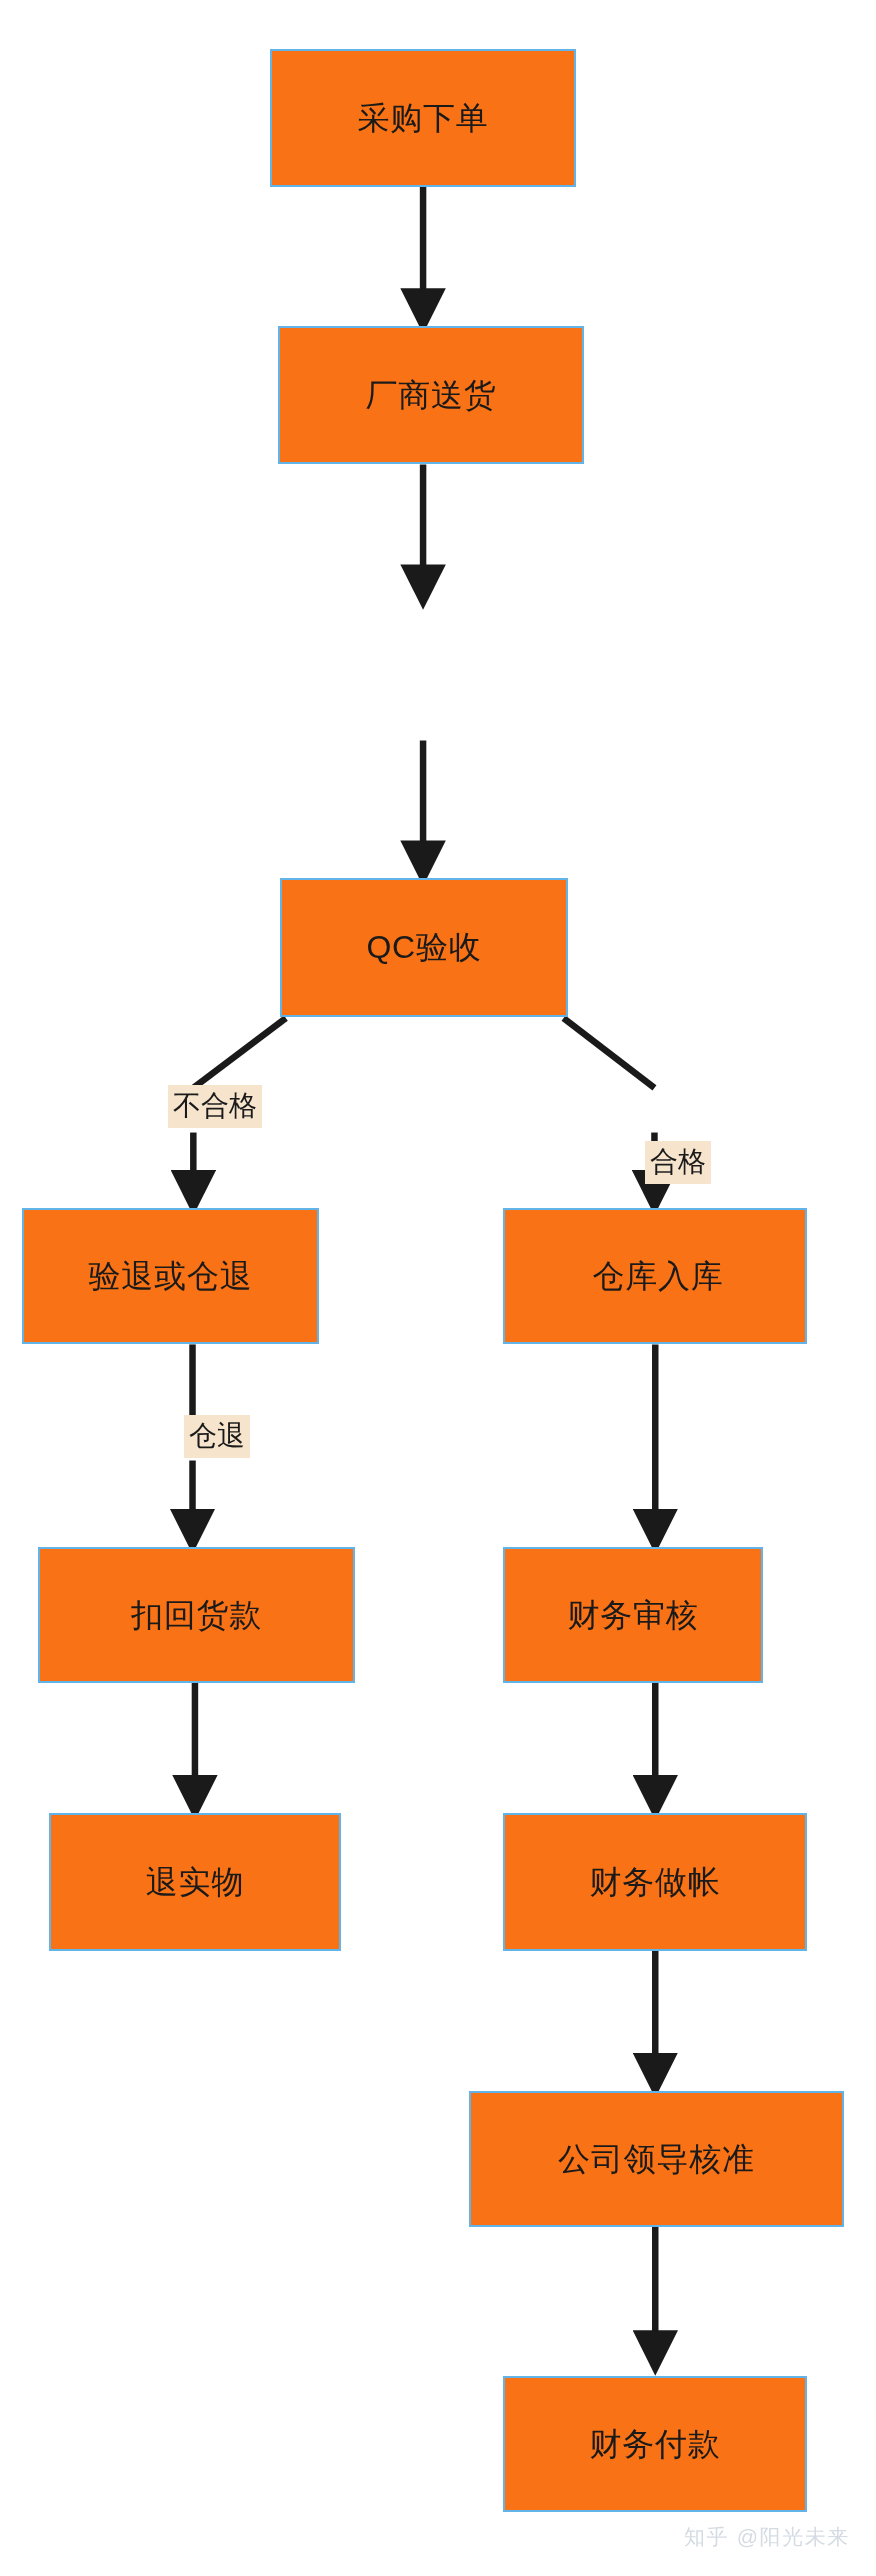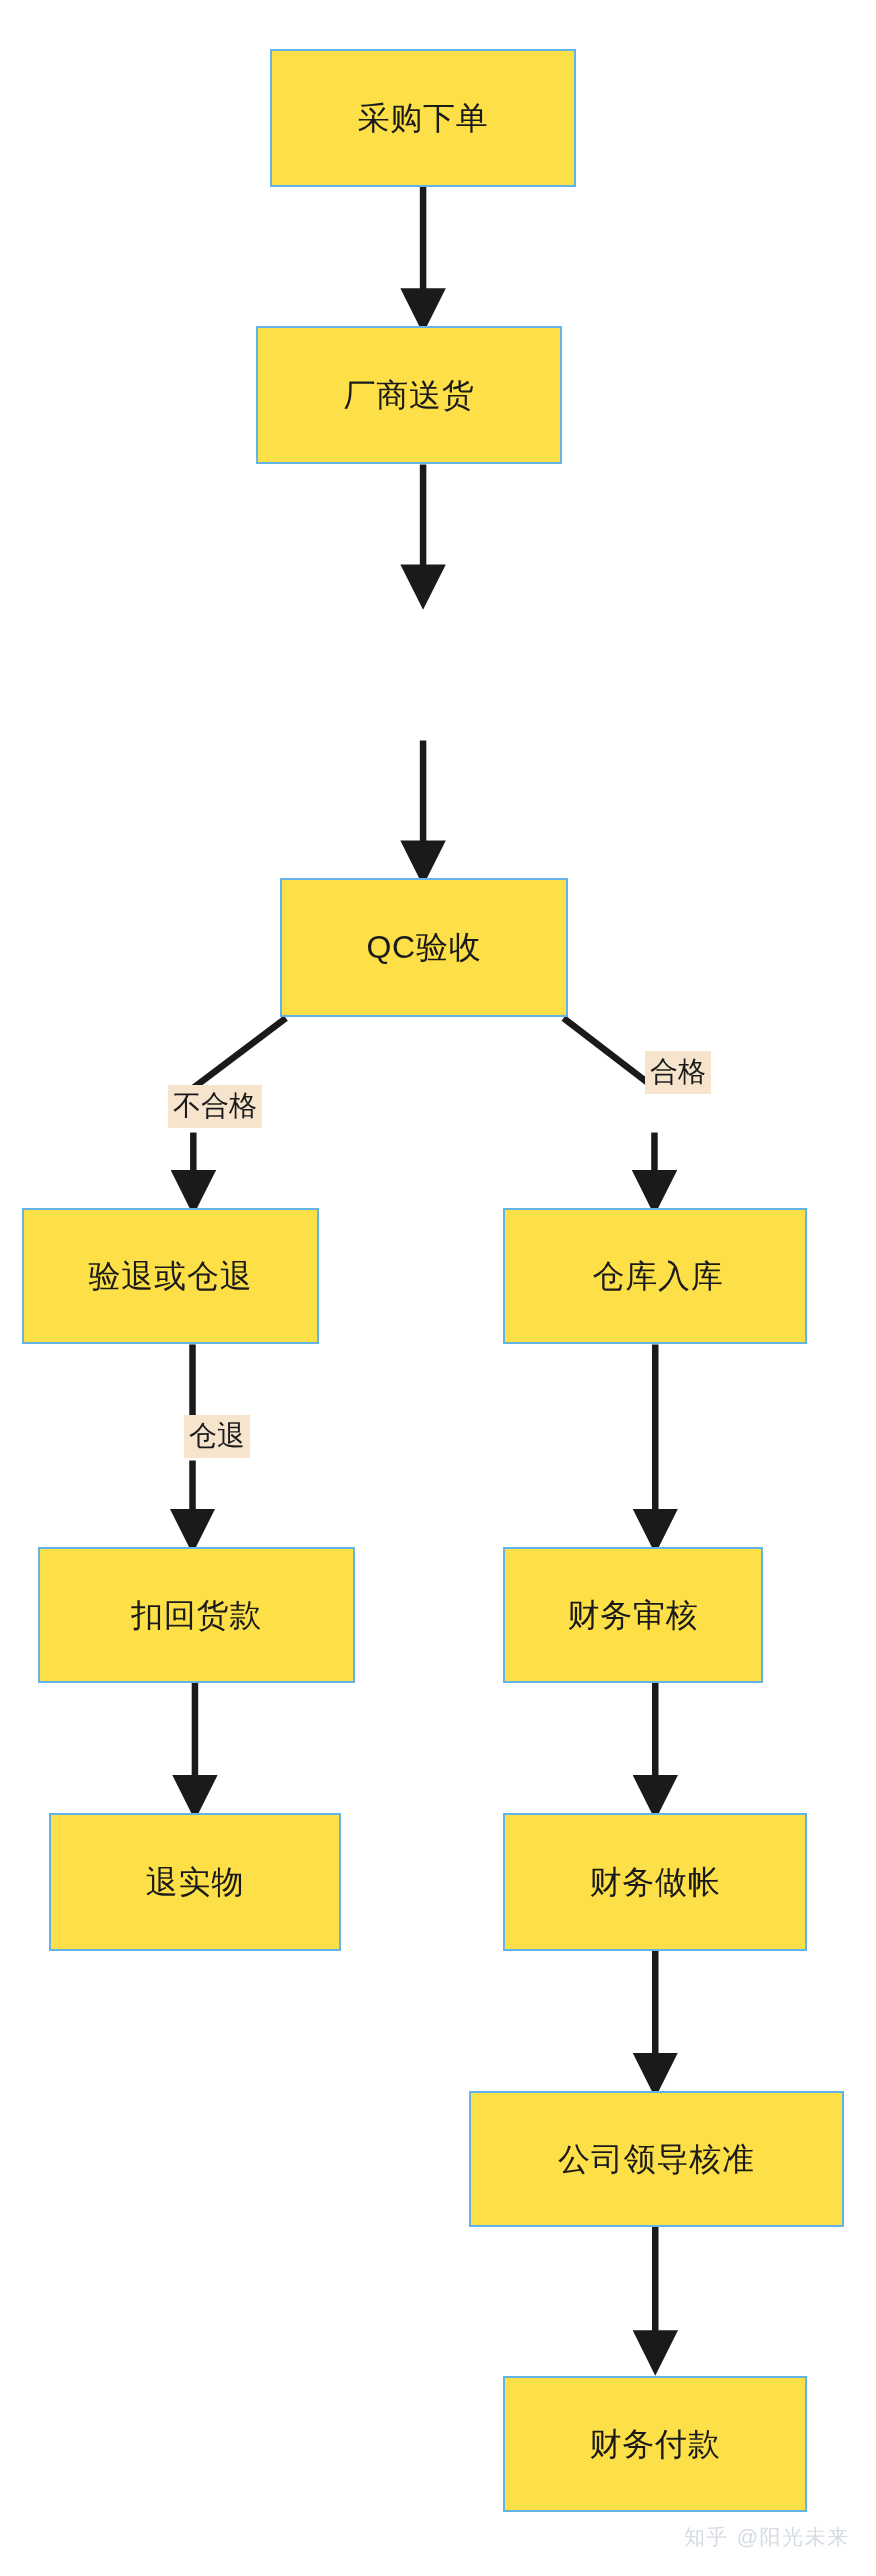--- a/index.html
+++ b/index.html
@@ -21,21 +21,21 @@
     position: absolute;
     left: 0;
     top: 0;
     width: 877px;
     height: 2576px;
     pointer-events: none;
   }
   .node {
     position: absolute;
     box-sizing: border-box;
-    background: #fde047;
+    background: #f97316;
     border: 2.4px solid #62b3e8;
     display: flex;
     align-items: center;
     justify-content: center;
     z-index: 2;
   }
   .node .node-label {
     font-size: 32px;
     color: #1a1a1a;
     letter-spacing: 0.8px;
@@ -102,21 +102,21 @@
       <line x1="807" y1="2403" x2="807" y2="2565" marker-end="url(#arrowhead)"></line>
 
       <line x1="807" y1="2743" x2="807" y2="2907" marker-end="url(#arrowhead)"></line>
     </g>
   </svg>
 
   <div class="node" style="left:270px; top:49px; width:306px; height:138px;">
     <span class="node-label">采购下单</span>
   </div>
 
-  <div class="node" style="left:256px; top:326px; width:306px; height:138px;">
+  <div class="node" style="left:278px; top:326px; width:306px; height:138px;">
     <span class="node-label">厂商送货</span>
   </div>
 
 
   <div class="node" style="left:280px; top:878px; width:288px; height:139px;">
     <span class="node-label">QC验收</span>
   </div>
 
   <div class="node" style="left:22px; top:1208px; width:297px; height:136px;">
     <span class="node-label">验退或仓退</span>
@@ -145,20 +145,20 @@
   <div class="node" style="left:469px; top:2091px; width:375px; height:136px;">
     <span class="node-label">公司领导核准</span>
   </div>
 
   <div class="node" style="left:503px; top:2368px; width:304px; height:136px;margin-top:8px;">
     <span class="node-label">财务付款</span>
   </div>
 
   <div class="edge-label" style="left:141px; top:1085px;">不合格</div>
 
-  <div class="edge-label" style="left:618px; top:1051px;">合格</div>
+  <div class="edge-label" style="left:618px; top:1141px;">合格</div>
 
   <div class="edge-label" style="left:157px; top:1415px;">仓退</div>
 
   <div class="watermark" style="left:684px; top:2523px;">知乎 @阳光未来</div>
 
 </div>
 
 
 </body></html>

